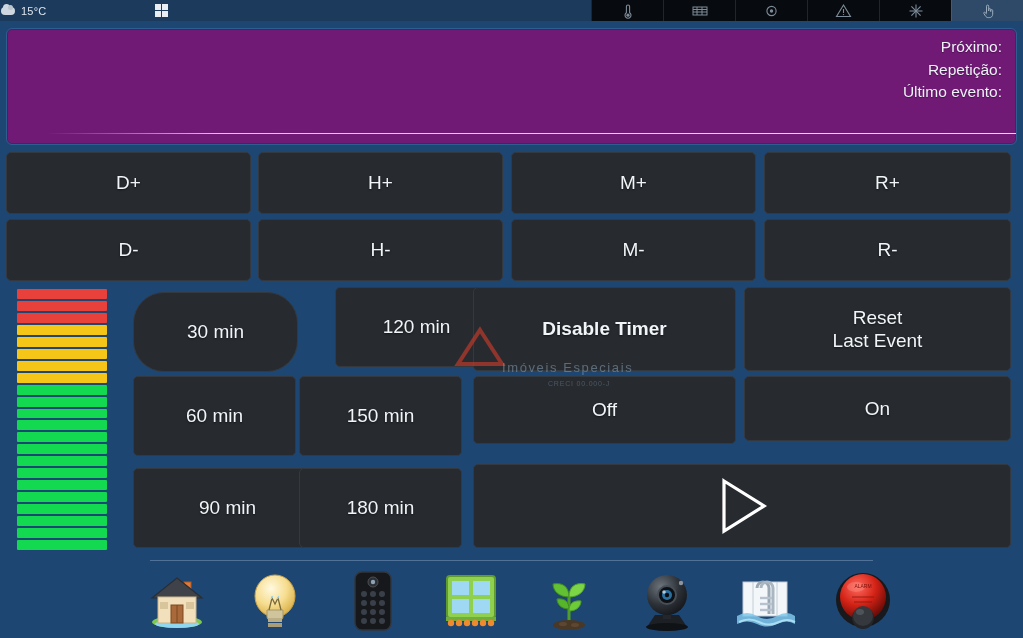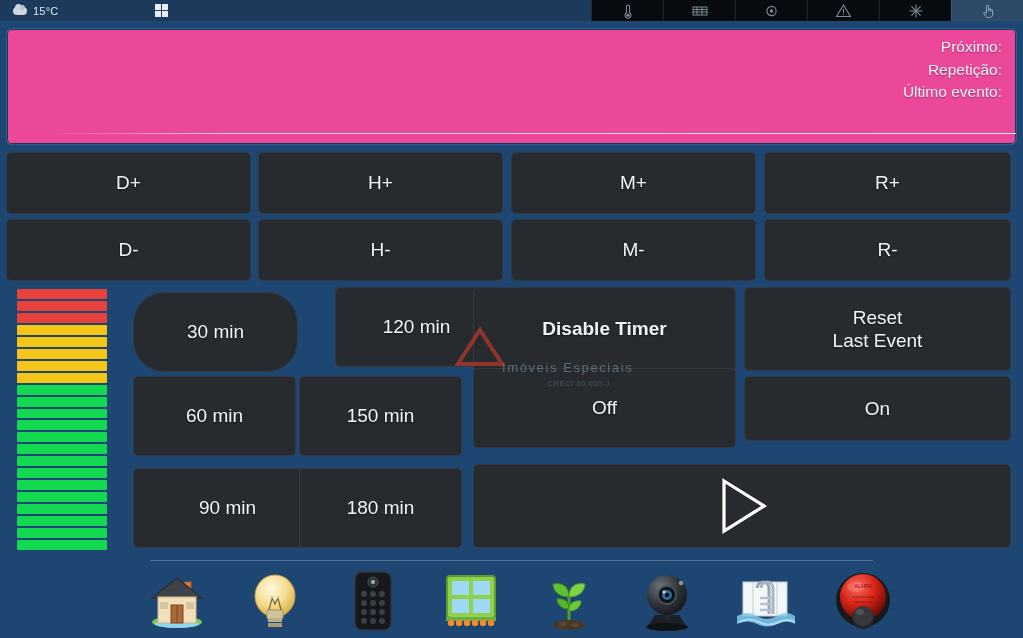--- a/index.html
+++ b/index.html
@@ -14,21 +14,21 @@
     width:1023px; height:638px;
     background:#1d4673;
   }
 
   
   .statusbar {
     position:absolute; left:0; top:0; width:1023px; height:21px;
     background:#1b3a5c;
     display:flex; align-items:center;
   }
-  .sb-left { display:flex; align-items:center; gap:5px; padding-left:12px; width:150px; }
+  .sb-left { display:flex; align-items:center; gap:5px; padding-left:0; width:150px; }
   .sb-weather-icon {
     width:16px; height:14px; position:relative; flex:0 0 auto;
   }
   .sb-weather-icon .cloud {
     position:absolute; left:1px; top:3px; width:14px; height:8px;
     background:#cfd8e0; border-radius:5px;
   }
   .sb-weather-icon .cloud:before {
     content:""; position:absolute; left:2px; top:-3px; width:7px; height:7px;
     background:#cfd8e0; border-radius:50%;
@@ -52,21 +52,21 @@
     background:#070a0e;
     border-left:1px solid #1e2730;
     color:#9fb0c0;
   }
   .sb-cell.last { background:#2e4a68; border-left:1px solid #3a5d80; width:72px; }
   .sb-cell svg { display:block; opacity:.78; }
 
   
   .infopanel {
     position:absolute; left:6px; top:28px; width:1011px; height:117px;
-    background:#ec4899;
+    background:#701a75;
     border:1px solid #2e5d90;
     border-radius:6px;
     box-shadow:0 0 0 1px #173a5e inset;
     overflow:hidden;
   }
   .info-rows { padding:7px 14px 0 0; }
   .info-row {
     text-align:right; color:#eef3f8; font-size:15.5px; line-height:22.5px;
     text-shadow:0 1px 1px rgba(0,0,0,.35);
   }
@@ -267,21 +267,21 @@
 
     <div class="btn" style="left:133px; top:8px;   width:165px; height:80px;border-radius:31px;">30 min</div>
     <div class="btn" style="left:133px; top:92px;  width:163px; height:80px;">60 min</div>
     <div class="btn" style="left:133px; top:184px; width:189px; height:80px;">90 min</div>
 
     <div class="btn" style="left:299px; top:3px;   width:163px; height:80px;margin-left:36px;">120 min</div>
     <div class="btn" style="left:299px; top:92px;  width:163px; height:80px;">150 min</div>
     <div class="btn" style="left:299px; top:184px; width:163px; height:80px;">180 min</div>
 
     <div class="btn" style="left:473px; top:3px;   width:263px; height:84px;font-weight:bold;">Disable Timer</div>
-    <div class="btn" style="left:473px; top:84px;  width:263px; height:80px;">Off</div>
+    <div class="btn" style="left:473px; top:92px;  width:263px; height:68px;">Off</div>
 
     <div class="btn" style="left:744px; top:3px;   width:267px; height:84px; flex-direction:column;">
       <span>Reset</span>
       <span>Last Event</span>
     </div>
     <div class="btn" style="left:744px; top:92px;  width:267px; height:65px;">On</div>
 
     <div class="btn playbtn" style="left:473px; top:180px; width:538px; height:84px;">
       <svg width="60" height="62" viewBox="0 0 60 62">
         <path d="M12 6 L52 31 L12 56 Z" fill="none" stroke="#ffffff" stroke-width="3.2" stroke-linejoin="miter"></path>

